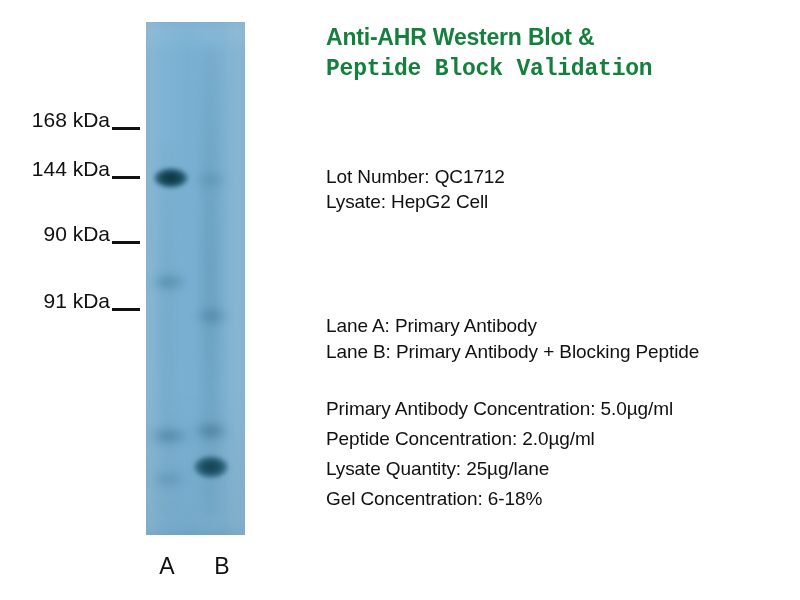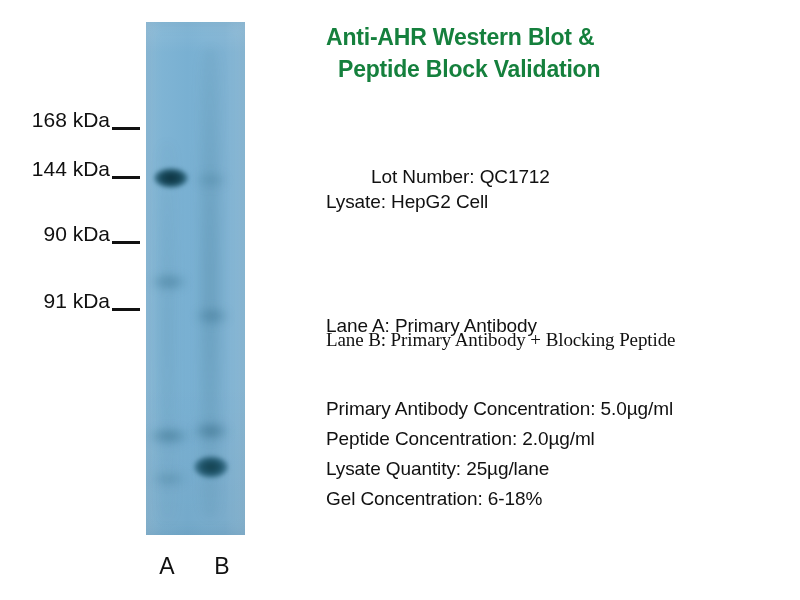--- a/index.html
+++ b/index.html
@@ -190,27 +190,27 @@
                 background: radial-gradient(ellipse at 50% 50%, #14414f 0%, #1e5368 40%, rgba(45,105,132,0.50) 72%, rgba(80,150,180,0) 100%);"></div>
 
   </div>
 
   <div class="lane-label" style="left:152px; top:553px;">A</div>
   <div class="lane-label" style="left:207px; top:553px;">B</div>
 
   <div id="annotations">
 
     <div class="title-line" style="top:24px; left:0;">Anti-AHR Western Blot &amp;</div>
-    <div class="title-line" style="top:56px; left:12px;">Peptide Block Validation</div>
-
-    <div class="info-line" style="top:166px; left:0;margin-left:45px;">Lot Number: QC1712</div>
+    <div class="title-line" style="top:56px; left:0;font-family:Liberation Mono, monospace;">Peptide Block Validation</div>
+
+    <div class="info-line" style="top:166px; left:0;">Lot Number: QC1712</div>
     <div class="info-line" style="top:191px; left:0;">Lysate: HepG2 Cell</div>
 
     <div class="info-line" style="top:315px; left:0;text-align:center;">Lane A: Primary Antibody</div>
-    <div class="info-line" style="top:329px; left:0;font-family:Liberation Serif, serif;">Lane B: Primary Antibody + Blocking Peptide</div>
+    <div class="info-line" style="top:341px; left:0;">Lane B: Primary Antibody + Blocking Peptide</div>
 
     <div class="info-line" style="top:398px; left:0;text-align:center;">Primary Antibody Concentration: 5.0µg/ml</div>
     <div class="info-line" style="top:428px; left:0;">Peptide Concentration: 2.0µg/ml</div>
     <div class="info-line" style="top:458px; left:0;">Lysate Quantity: 25µg/lane</div>
     <div class="info-line" style="top:488px; left:0;">Gel Concentration: 6-18%</div>
 
   </div>
 
 </div>
 

